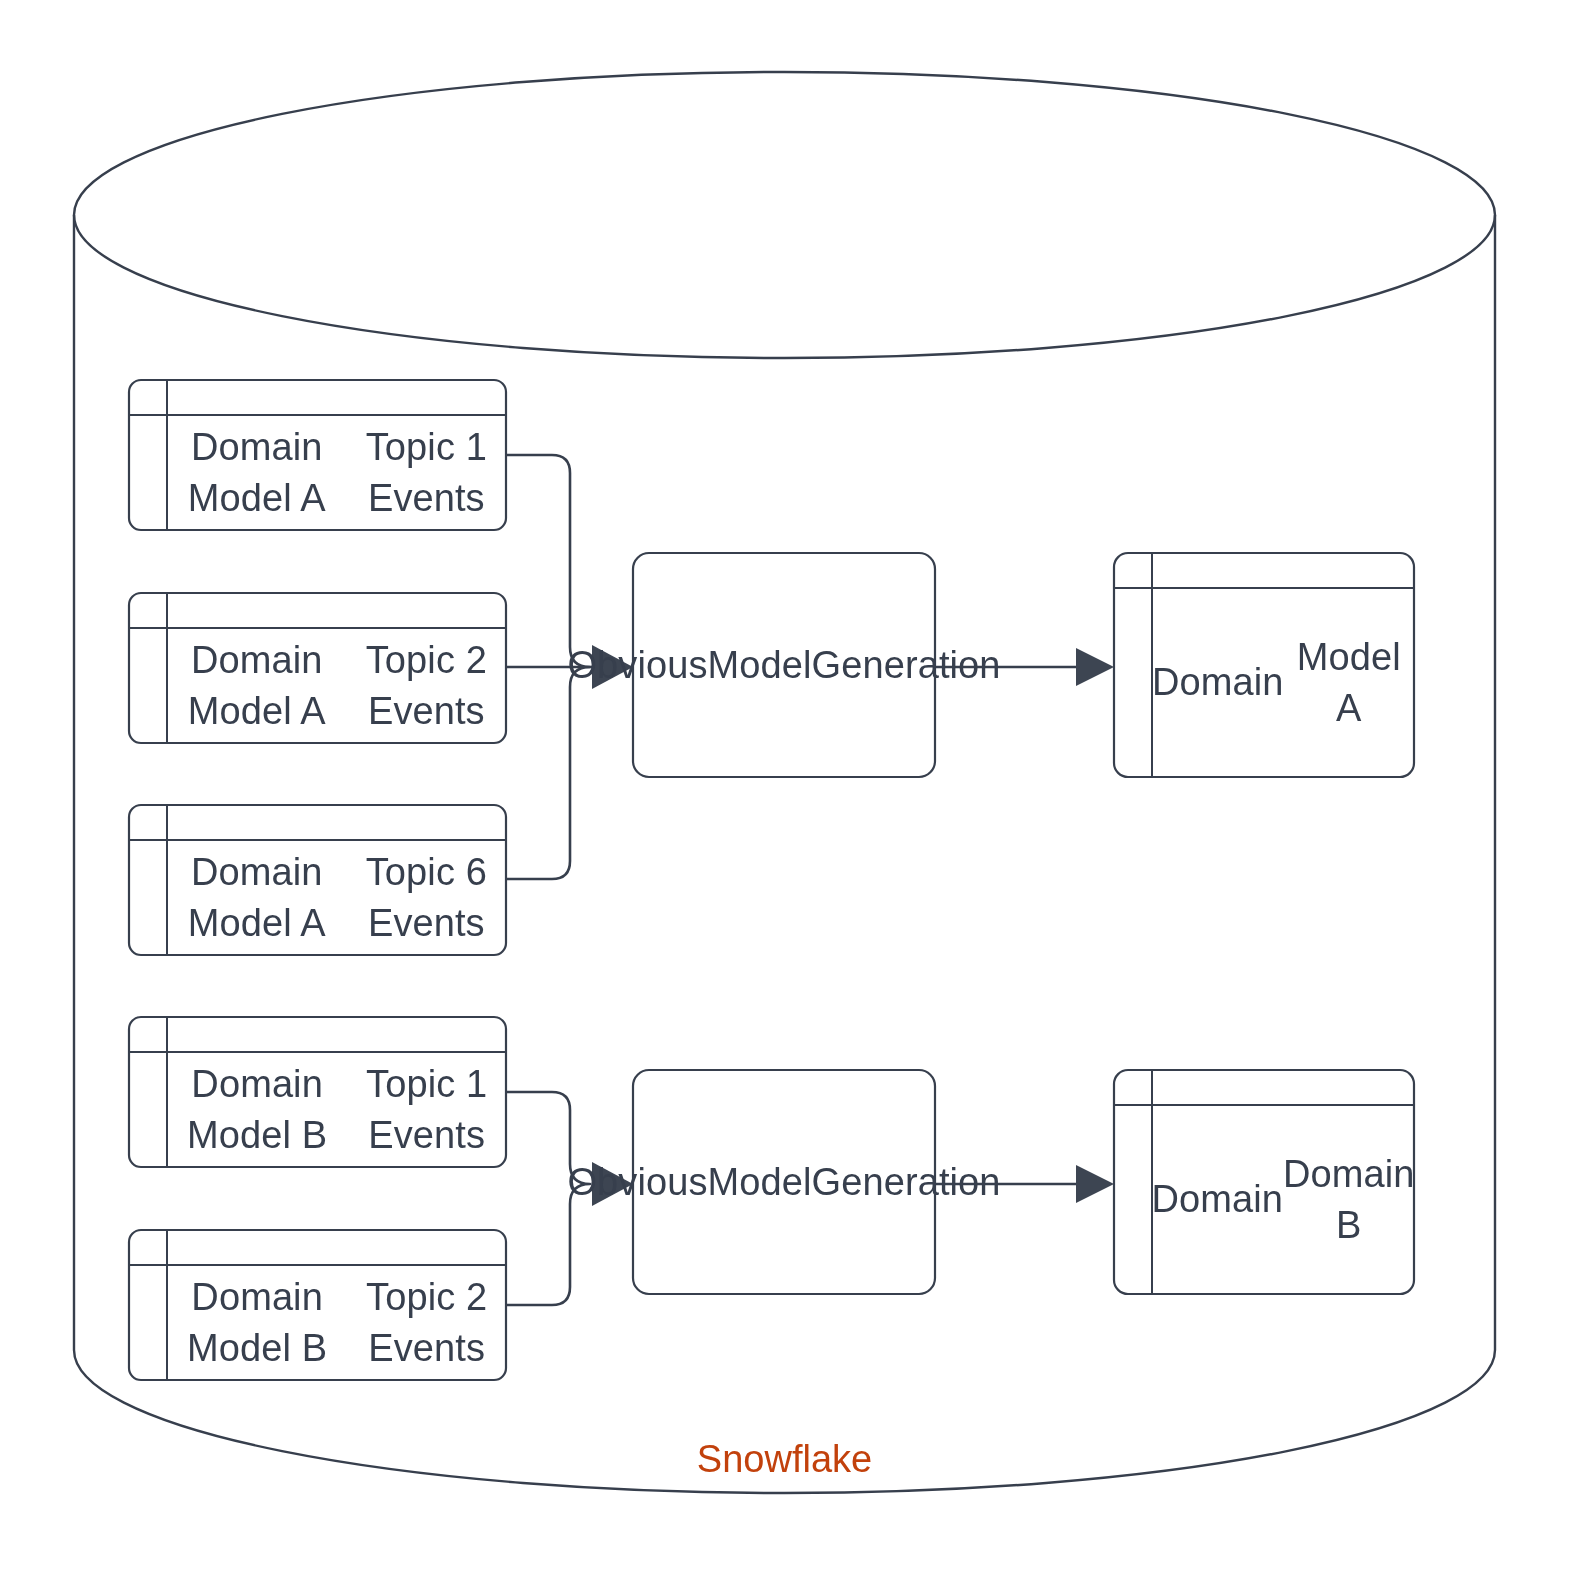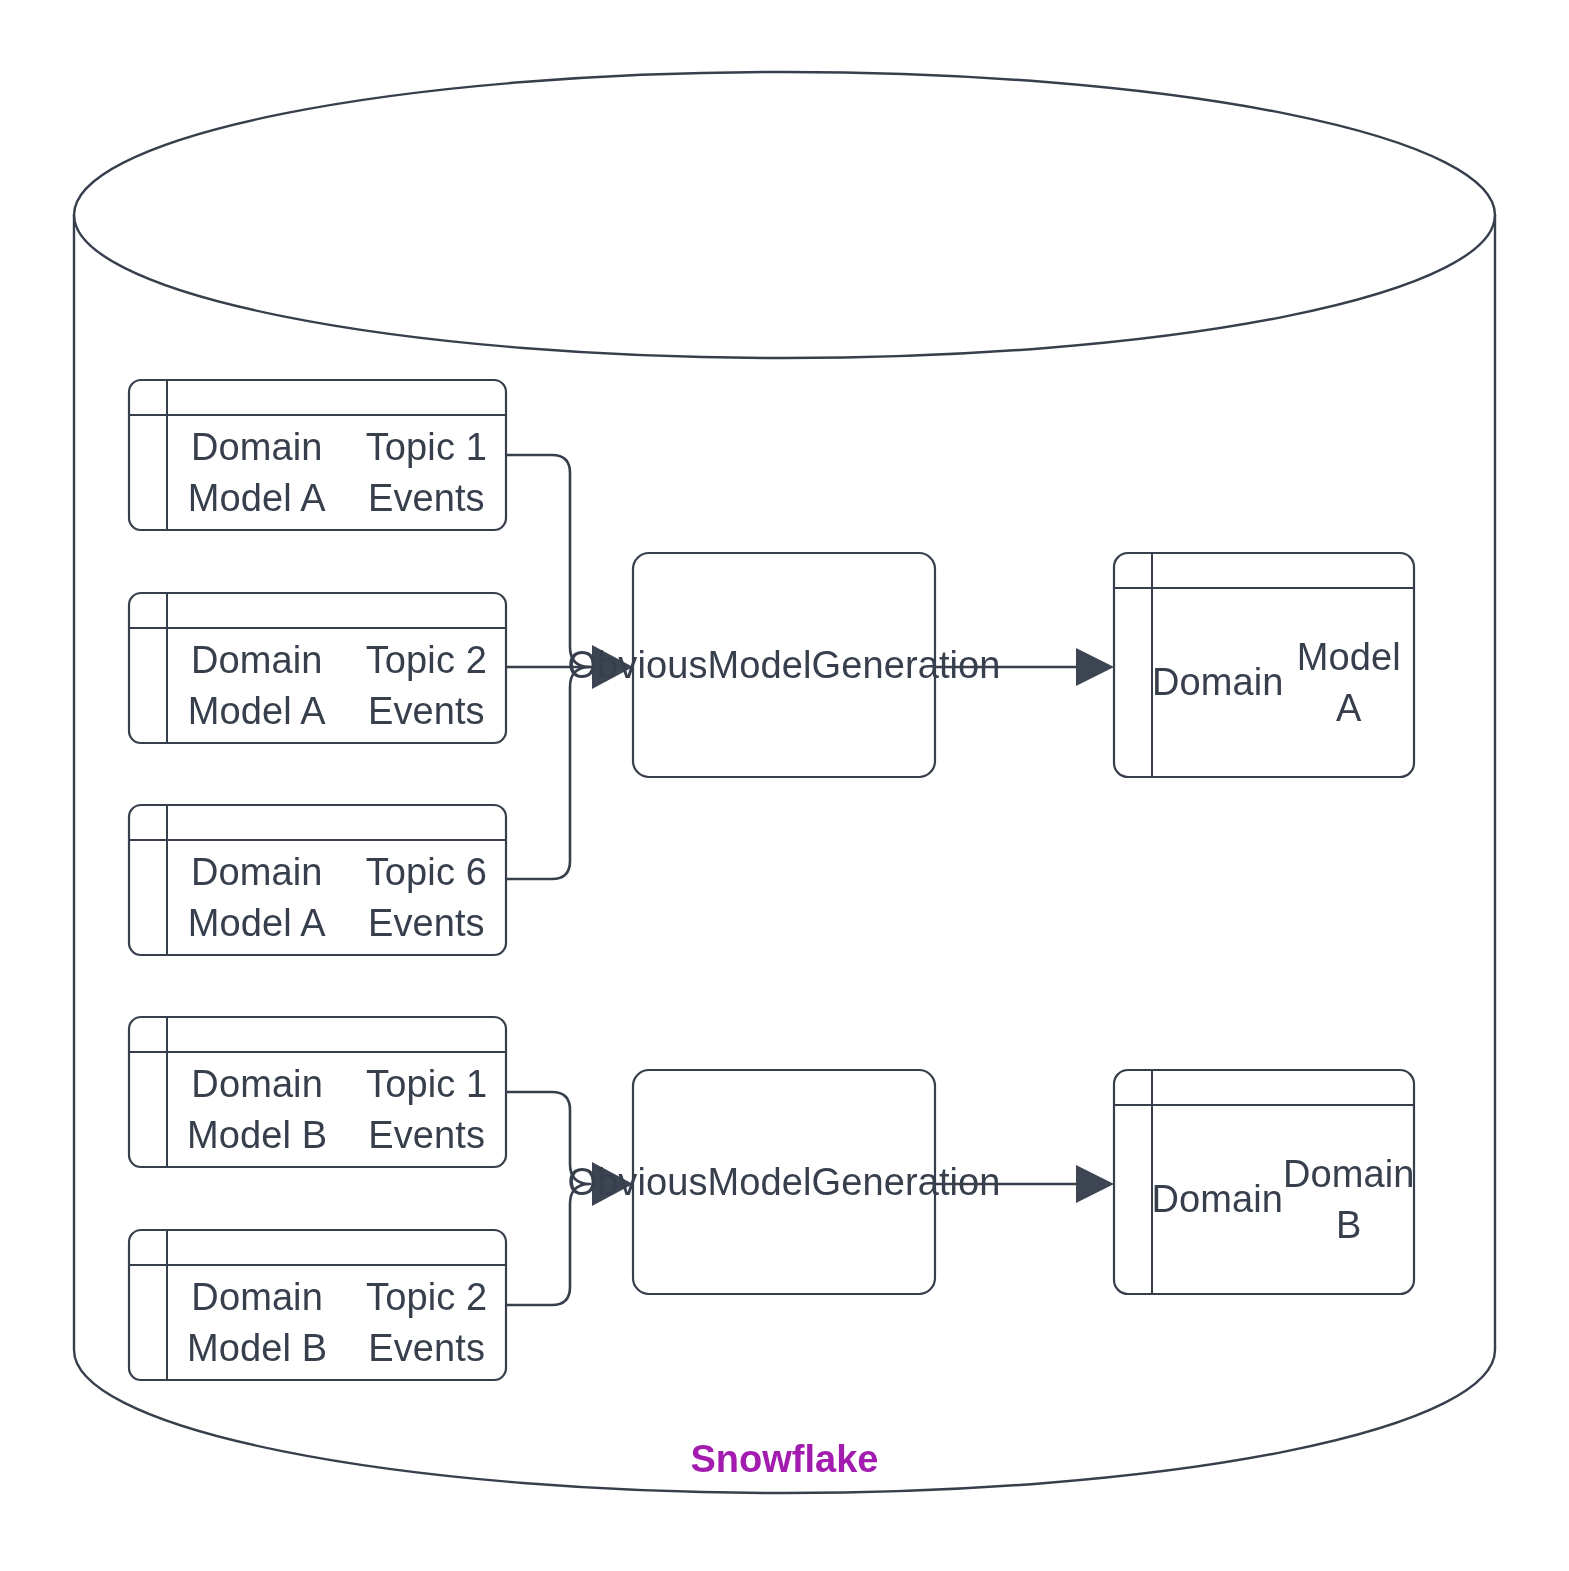--- a/index.html
+++ b/index.html
@@ -58,26 +58,25 @@
     text-align: center;
     white-space: pre-line;
     display: flex;
     align-items: center;
     justify-content: center;
     letter-spacing: 0.1px;
     pointer-events: none;
   }
   .cyl-label {
     position: absolute;
-    color: #a21caf;
+    color: #c2410c;
     font-size: 38px;
     text-align: center;
     width: 100%;
     left: 0;
-    font-weight: bold;
   }
 </style>
 </head>
 <body>
 
 <div id="canvas">
 
   <svg id="diagram-svg" viewBox="0 0 1569 1571">
 
     <g>

